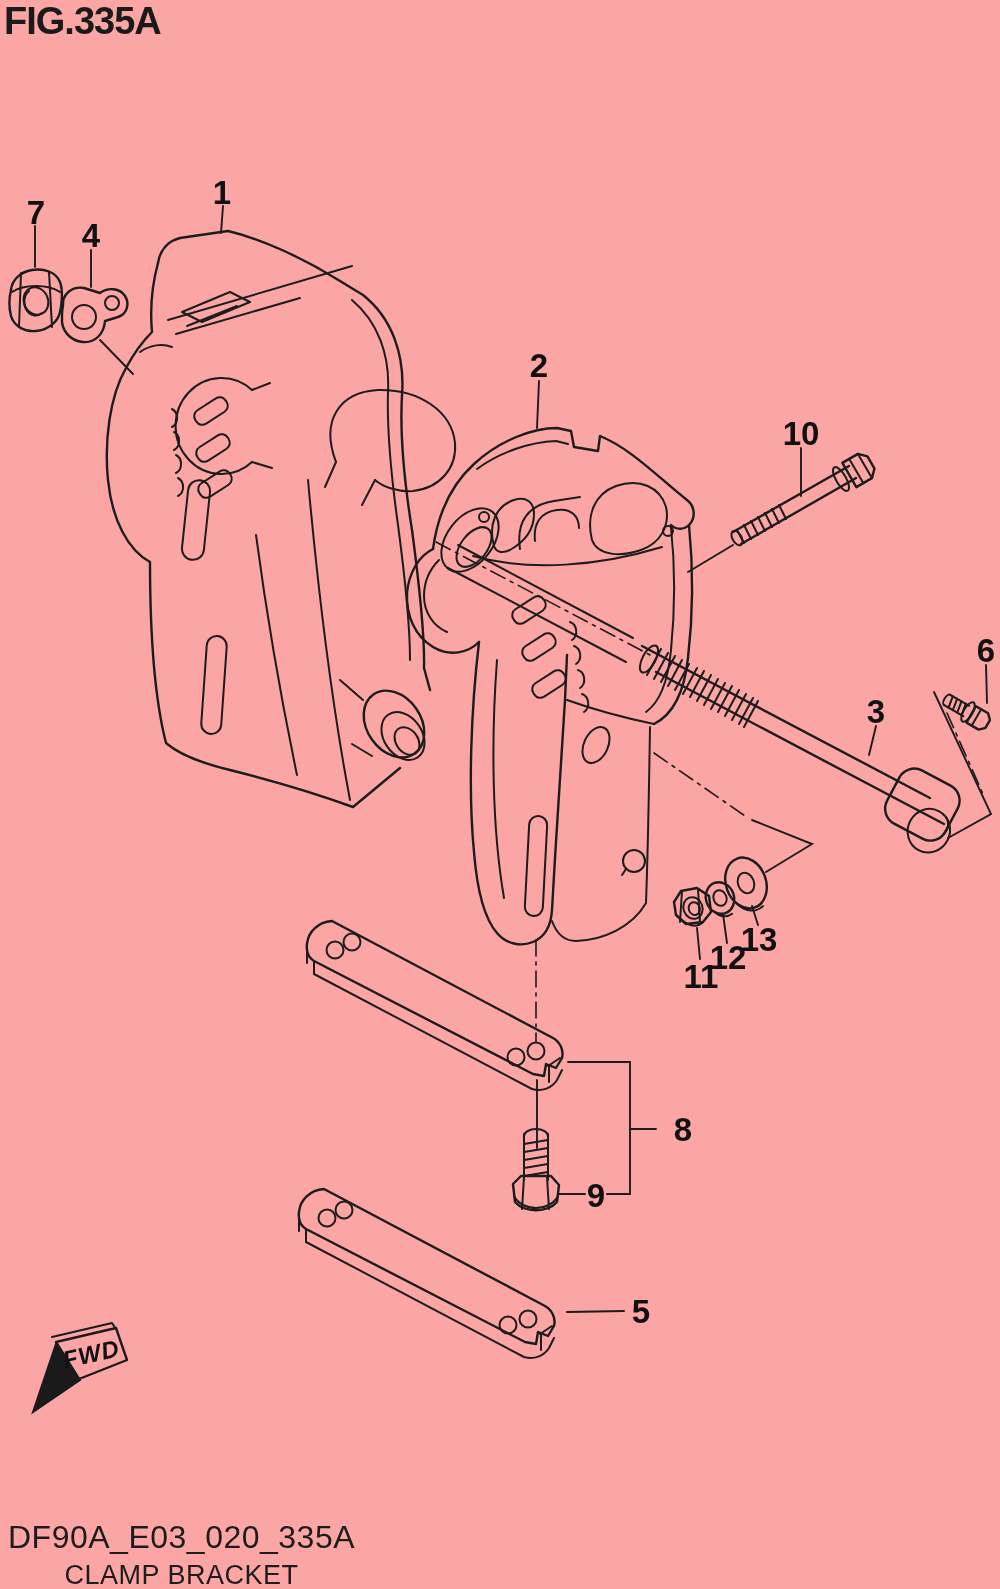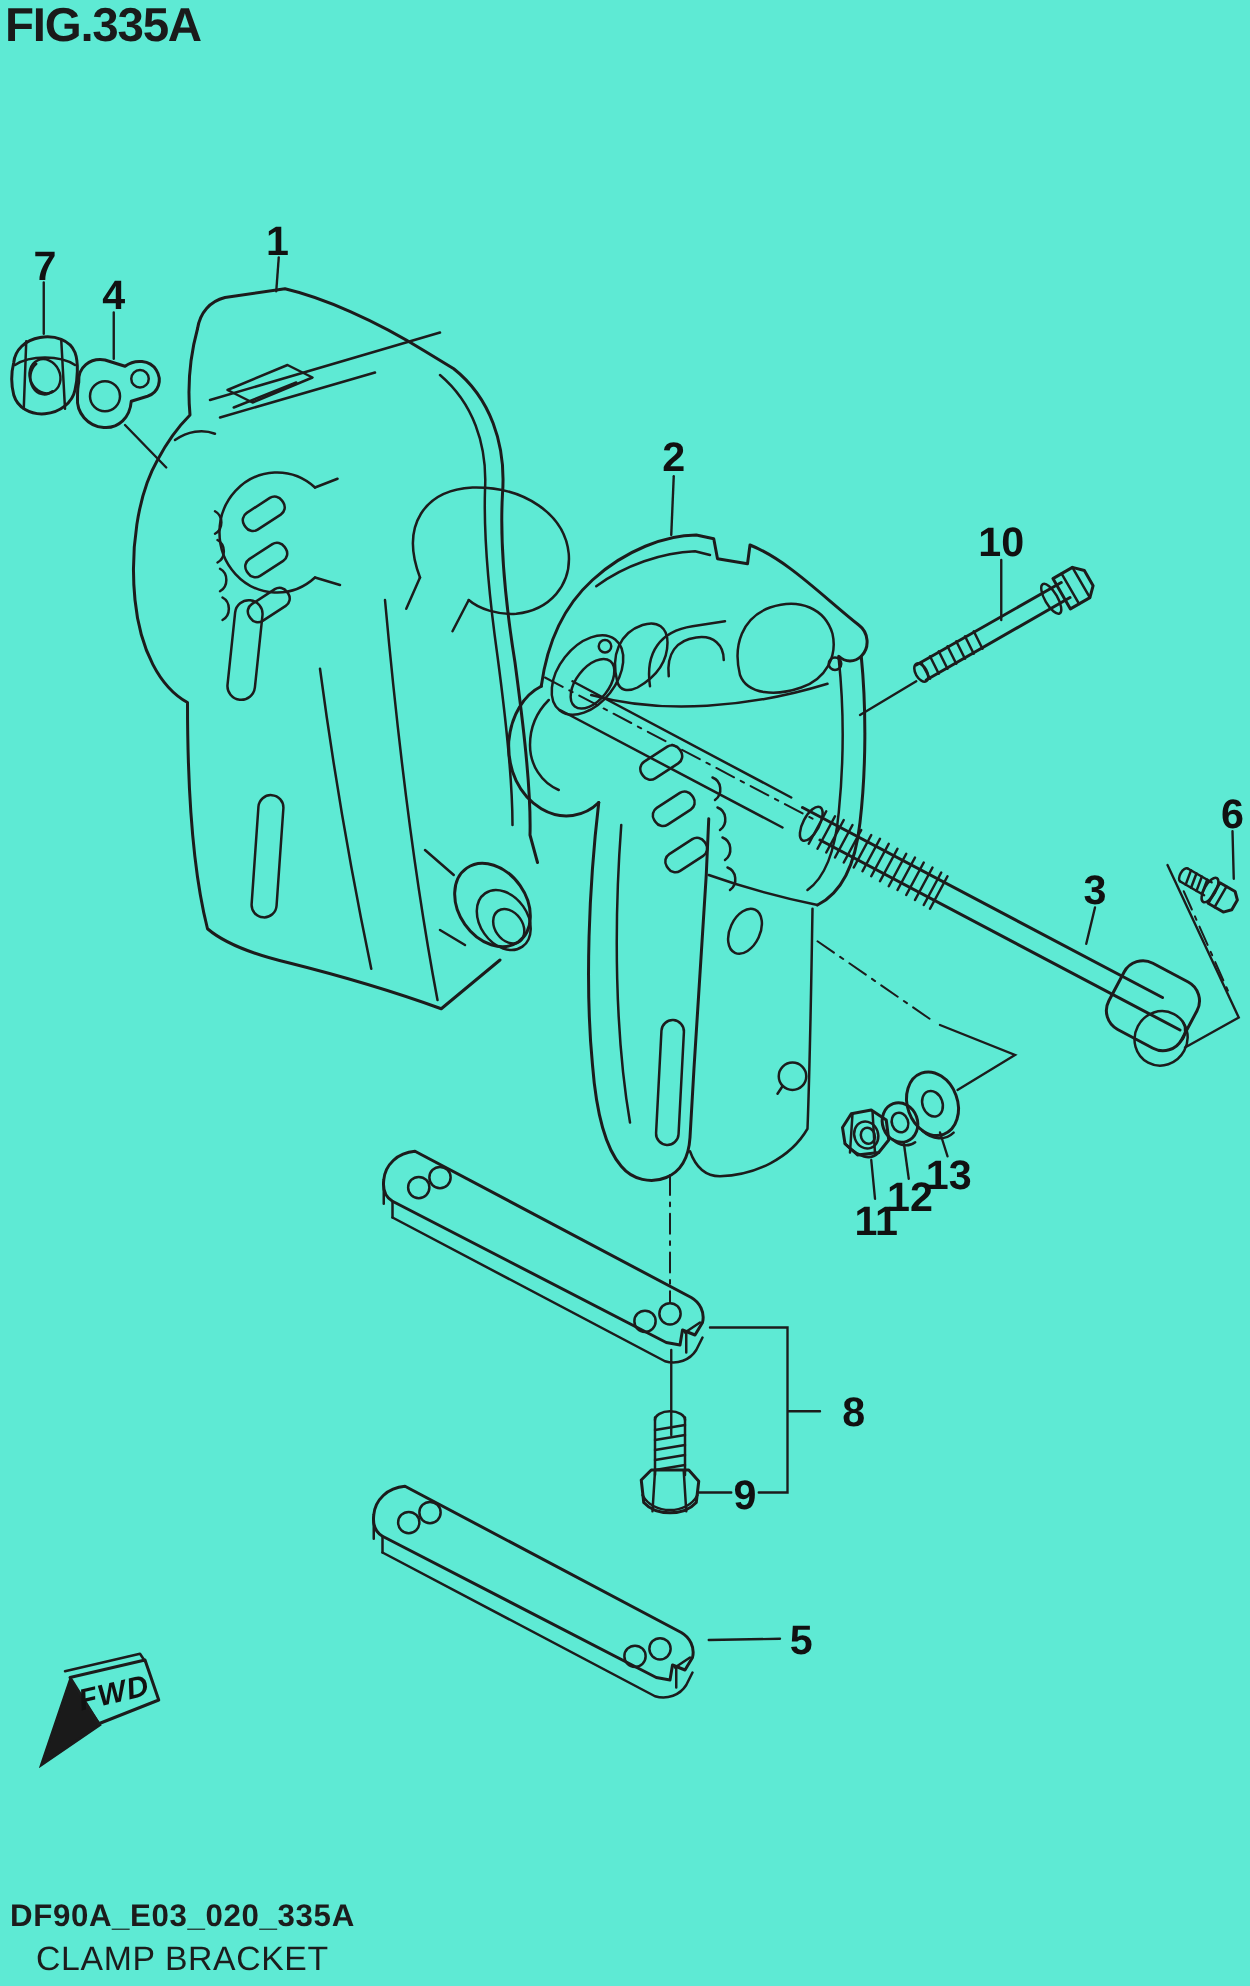--- a/index.html
+++ b/index.html
@@ -1,21 +1,21 @@
 <!DOCTYPE html>
 <html><head>
 <meta charset="utf-8">
 <style>
   html,body{margin:0;padding:0;background:#fff;}
-  .page{position:relative;width:1000px;height:1589px;background:#5eead4;overflow:hidden;
+  .page{position:relative;width:1000px;height:1589px;background:#fca5a5;overflow:hidden;
         font-family:"Liberation Sans",sans-serif;color:#1c1c1c;}
   .fig-title{position:absolute;left:4px;top:0px;font-size:38px;font-weight:900;
              letter-spacing:-1px;color:#1a1a1a;}
   .footer{position:absolute;left:8px;top:1518px;line-height:1.2;}
-  .footer .code{font-size:25px;font-weight:700;letter-spacing:.5px;}
+  .footer .code{font-size:32px;font-weight:400;letter-spacing:.5px;}
   .footer .name{font-size:27px;font-weight:400;margin-top:3px;letter-spacing:.5px;text-align:center;}
   svg{position:absolute;left:0;top:0;}
   .ln{fill:none;stroke:#1c1c1c;stroke-width:2.4;stroke-linecap:round;stroke-linejoin:round;}
   .ln2{fill:none;stroke:#1c1c1c;stroke-width:2;stroke-linecap:round;stroke-linejoin:round;}
   .ldr{fill:none;stroke:#1c1c1c;stroke-width:1.9;stroke-linecap:round;}
   .cl{fill:none;stroke:#1c1c1c;stroke-width:1.6;stroke-dasharray:16 6 3 6;stroke-linecap:round;}
   .num{font-family:"Liberation Sans",sans-serif;font-size:33px;font-weight:bold;fill:#111;}
   .fwd-text{font-family:"Liberation Sans",sans-serif;font-size:24px;font-weight:bold;
             font-style:italic;fill:#111;letter-spacing:1px;}
 </style>

